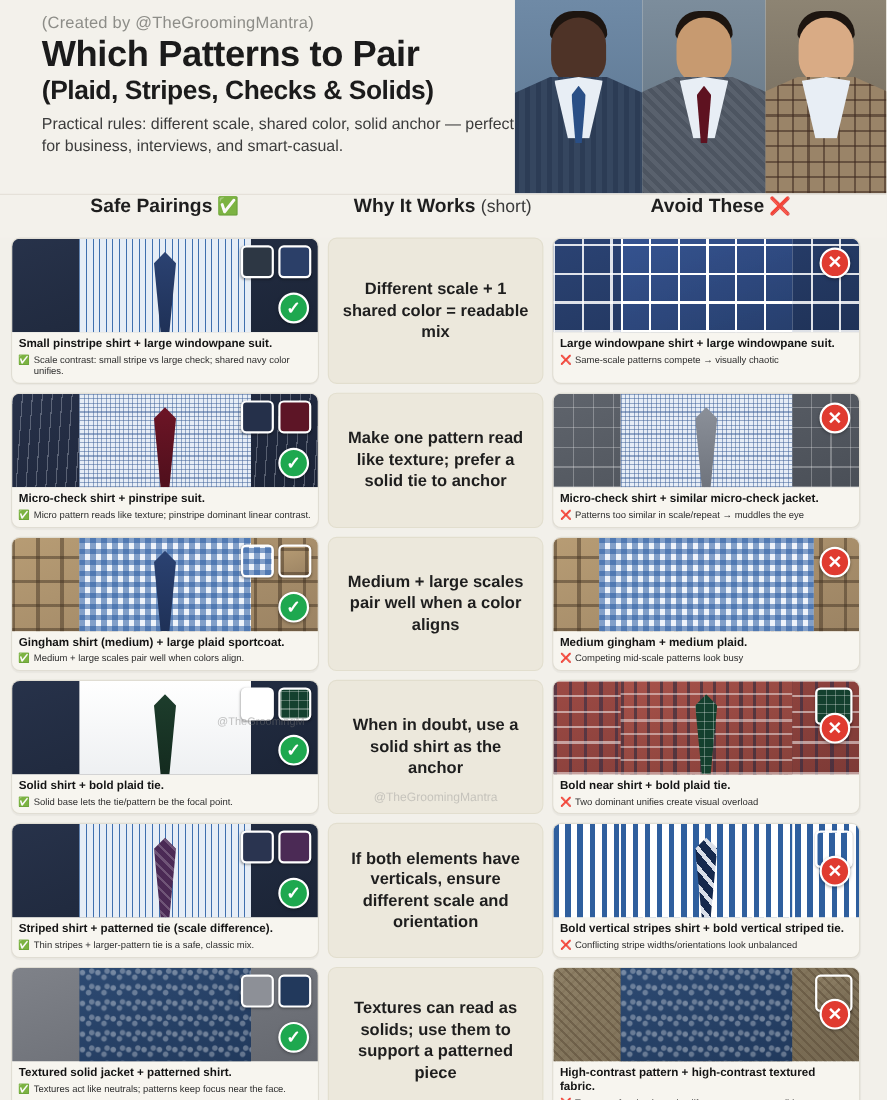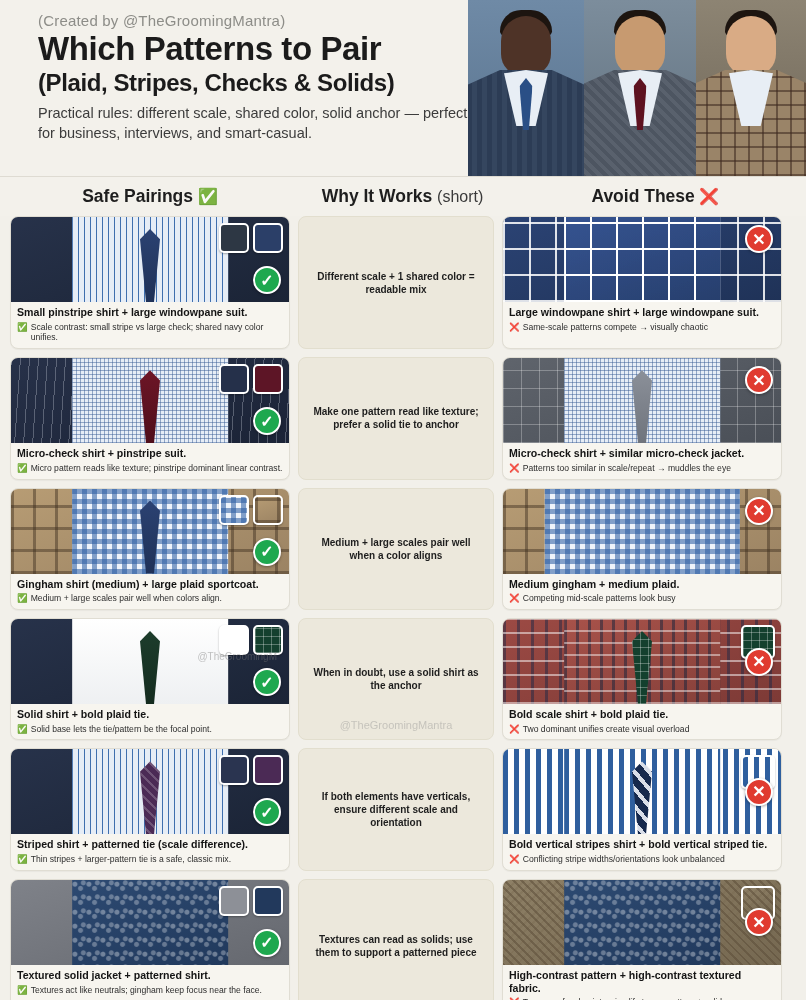--- a/index.html
+++ b/index.html
@@ -102,21 +102,20 @@
     top: 8px; width: 13px; height: 52px;
     clip-path: polygon(50% 0, 100% 16%, 72% 100%, 28% 100%, 0 16%);
   }
   .t1 { background: #2a4f86; }
   .t2 { background: #5e1220; }
 
   
   .colheads {
     display: flex;
     height: 40px;
-    align-items: center;
     background: #f3f1eb;
     border-top: 1px solid #dedbd2;
   }
   .ch {
     text-align: center;
     font-size: 17.5px;
     font-weight: bold;
     color: #1e1e1e;
   }
   .ch .small { font-weight: normal; font-size: 16px; color: #3a3a3a; }
@@ -142,21 +141,21 @@
   .card-mid {
     width: 196px;
     background: #ece8dc;
     border: 1px solid #e2dece;
     border-radius: 8px;
     display: flex; align-items: center; justify-content: center;
     text-align: center;
     padding: 10px 12px;
   }
   .mid-text {
-    font-size: 10px; font-weight: bold; color: #1e1e1e; line-height: 1.3;
+    font-size: 15px; font-weight: bold; color: #1e1e1e; line-height: 1.3;
   }
 
   .photo {
     position: relative;
     height: 85px;
     overflow: hidden;
   }
   .caption {
     padding: 4px 6px 2px 6px;
     font-size: 10.6px;
@@ -518,21 +517,21 @@
       <div class="card card-right">
         <div class="photo">
           <div class="suitbg shirt-plaid-bold"></div>
           <div class="collar shirt-plaid-bold2"></div>
           <div class="tieshape tie-greenplaid"></div>
           <div class="swatches">
             <div class="sw sw-single tie-greenplaid"></div>
           </div>
           <div class="badge badge-no badge-no-mid">✕</div>
         </div>
-        <div class="caption">Bold scale shirt + bold plaid tie.</div>
+        <div class="caption">Bold near shirt + bold plaid tie.</div>
         <div class="note">
           <span class="mark mark-no">❌</span>
           <span>Two dominant unifies create visual overload</span>
         </div>
       </div>
     </div>
 
     <div class="row">
       <div class="card card-left">
         <div class="photo">
@@ -581,21 +580,21 @@
           <div class="collar shirt-floral"></div>
           <div class="swatches">
             <div class="sw" style="background:#8d9097"></div>
             <div class="sw" style="background:#22395c"></div>
           </div>
           <div class="badge badge-ok">✓</div>
         </div>
         <div class="caption">Textured solid jacket + patterned shirt.</div>
         <div class="note">
           <span class="mark mark-ok">✅</span>
-          <span>Textures act like neutrals; gingham keep focus near the face.</span>
+          <span>Textures act like neutrals; patterns keep focus near the face.</span>
         </div>
       </div>
 
       <div class="card-mid">
         <div class="mid-text">Textures can read as solids; use them to support a patterned piece</div>
       </div>
 
       <div class="card card-right">
         <div class="photo">
           <div class="suitbg tweed"></div>

